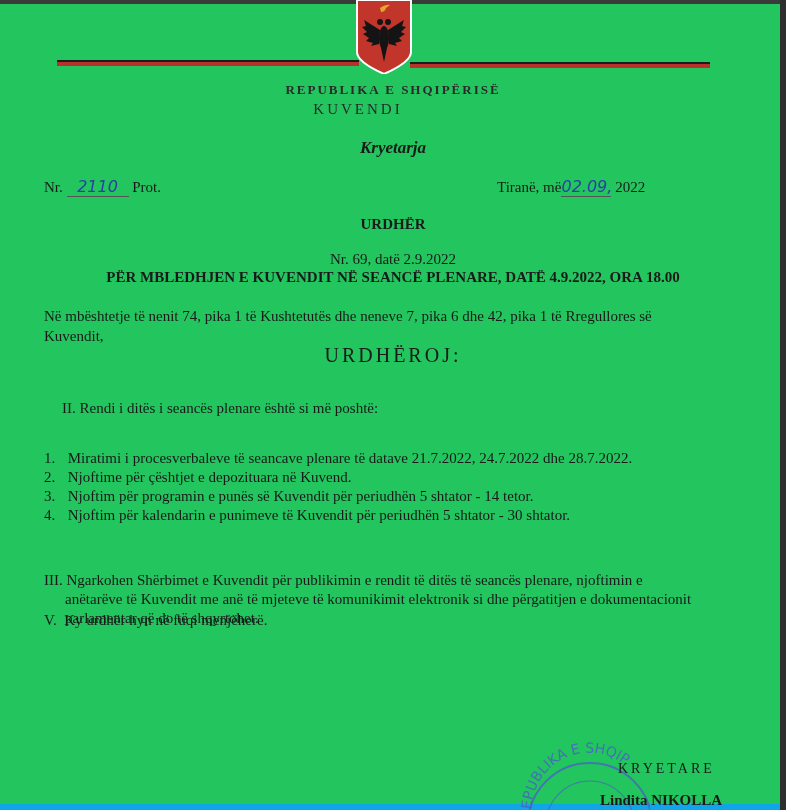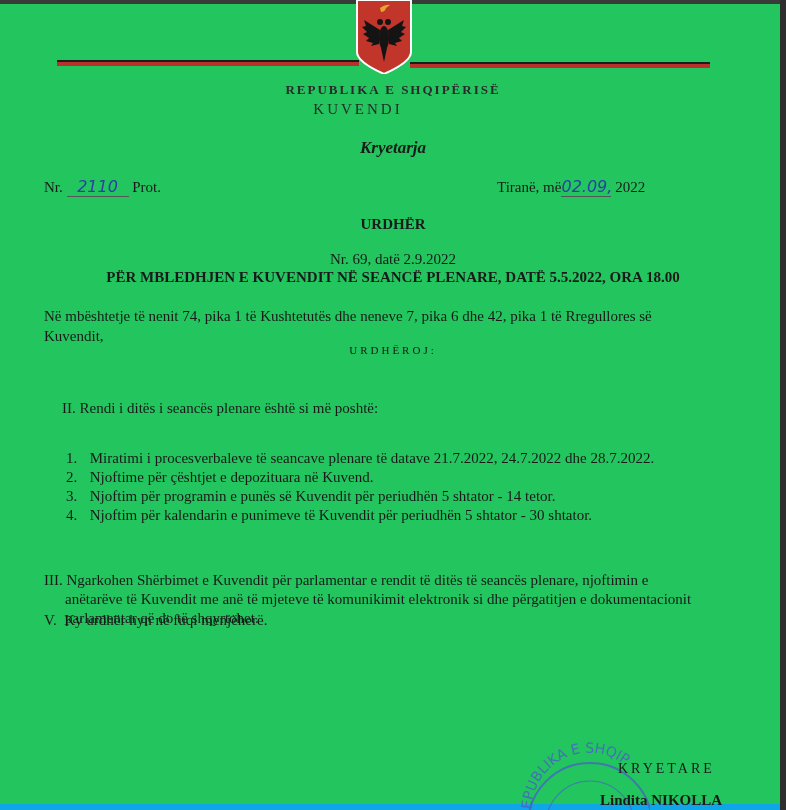--- a/index.html
+++ b/index.html
@@ -26,23 +26,23 @@
   .kuv { top: 97px; left: 0; width: 716px; text-align: center; font-size: 15px; letter-spacing: 3px; color: #2a2a2a; }
   .kryetarja { top: 134px; left: 0; width: 786px; text-align: center; font-size: 17px; font-weight: bold; font-style: italic; }
   .nr-line { top: 173px; left: 44px; font-size: 15px; }
   .hand { font-family: "DejaVu Sans", sans-serif; font-style: italic; color: #2b3fa8; font-size: 16px; }
   .u { display: inline-block; border-bottom: 1px solid #555; text-align: center; }
   .tirane { top: 173px; left: 497px; font-size: 15px; }
   .urdher { top: 212px; left: 0; width: 786px; text-align: center; font-size: 15px; font-weight: bold; }
   .urdher-nr { top: 230px; left: 0; width: 786px; text-align: center; font-size: 15px; margin-top: 17px; }
   .per { top: 265px; left: 0; width: 786px; text-align: center; font-size: 15px; font-weight: bold; }
   .basis { top: 302px; left: 44px; width: 650px; font-size: 15px; line-height: 20px; }
-  .urdheroj { top: 340px; left: 0; width: 786px; text-align: center; font-size: 11px; letter-spacing: 3px; }
+  .urdheroj { top: 340px; left: 0; width: 786px; text-align: center; font-size: 20px; letter-spacing: 3px; }
   .roman { left: 62px; font-size: 15px; }
-  .num-item { left: 44px; font-size: 15px; margin-left: 22px; }
+  .num-item { left: 44px; font-size: 15px; }
   .num-item .n { display: inline-block; width: 20px; }
   .p3 { top: 567px; left: 44px; width: 690px; font-size: 15px; line-height: 19px; }
   .p3 .ind { padding-left: 21px; }
   .p5 { top: 608px; left: 44px; font-size: 15px; }
   .kry2 { top: 757px; left: 618px; font-size: 14px; letter-spacing: 3px; }
   .sig { top: 788px; left: 600px; font-size: 15px; font-weight: bold; }
   .stamp { left: 520px; top: 735px; width: 130px; height: 90px; }
   .shadow-right { position: absolute; right: 0; top: 0; width: 6px; height: 810px; background: #2e2e2e; }
 </style>
 </head>
@@ -83,21 +83,21 @@
     <span>Prot.</span>
   </div>
 
   <div class="abs tirane">
     <span>Tiranë, më</span><span class="u hand" style="width:50px">02.09,</span>
     <span>2022</span>
   </div>
 
   <div class="abs urdher">URDHËR</div>
   <div class="abs urdher-nr">Nr. 69, datë 2.9.2022</div>
-  <div class="abs per">PËR MBLEDHJEN E KUVENDIT NË SEANCË PLENARE, DATË 5.5.2022, ORA 18.00</div>
+  <div class="abs per">PËR MBLEDHJEN E KUVENDIT NË SEANCË PLENARE, DATË 4.9.2022, ORA 18.00</div>
 
   <div class="abs basis">
     <div>Në mbështetje të nenit 74, pika 1 të Kushtetutës dhe neneve 7, pika 6 dhe 42, pika 1 të Rregullores së</div>
     <div>Kuvendit,</div>
   </div>
 
   <div class="abs urdheroj">URDHËROJ:</div>
 
   <div class="abs roman" style="top:396px">
     <span>II.</span>
@@ -115,21 +115,21 @@
   <div class="abs num-item" style="top:484px">
     <span class="n">3.</span>
     <span>Njoftim për programin e punës së Kuvendit për periudhën 5 shtator - 14 tetor.</span>
   </div>
   <div class="abs num-item" style="top:503px">
     <span class="n">4.</span>
     <span>Njoftim për kalendarin e punimeve të Kuvendit për periudhën 5 shtator - 30 shtator.</span>
   </div>
 
   <div class="abs p3">
-    <div><span>III.</span> <span>Ngarkohen Shërbimet e Kuvendit për parlamentar e rendit të ditës të seancës plenare, njoftimin e</span></div>
+    <div><span>III.</span> <span>Ngarkohen Shërbimet e Kuvendit për publikimin e rendit të ditës të seancës plenare, njoftimin e</span></div>
     <div class="ind">anëtarëve të Kuvendit me anë të mjeteve të komunikimit elektronik si dhe përgatitjen e dokumentacionit</div>
     <div class="ind">parlamentar që do të shqyrtohet.</div>
   </div>
   <div class="abs p5">
     <span>V.</span>&nbsp;
     <span>Ky urdhër hyn në fuqi menjëherë.</span>
   </div>
 
   <svg class="abs stamp" viewBox="0 0 130 90">
     <defs>

